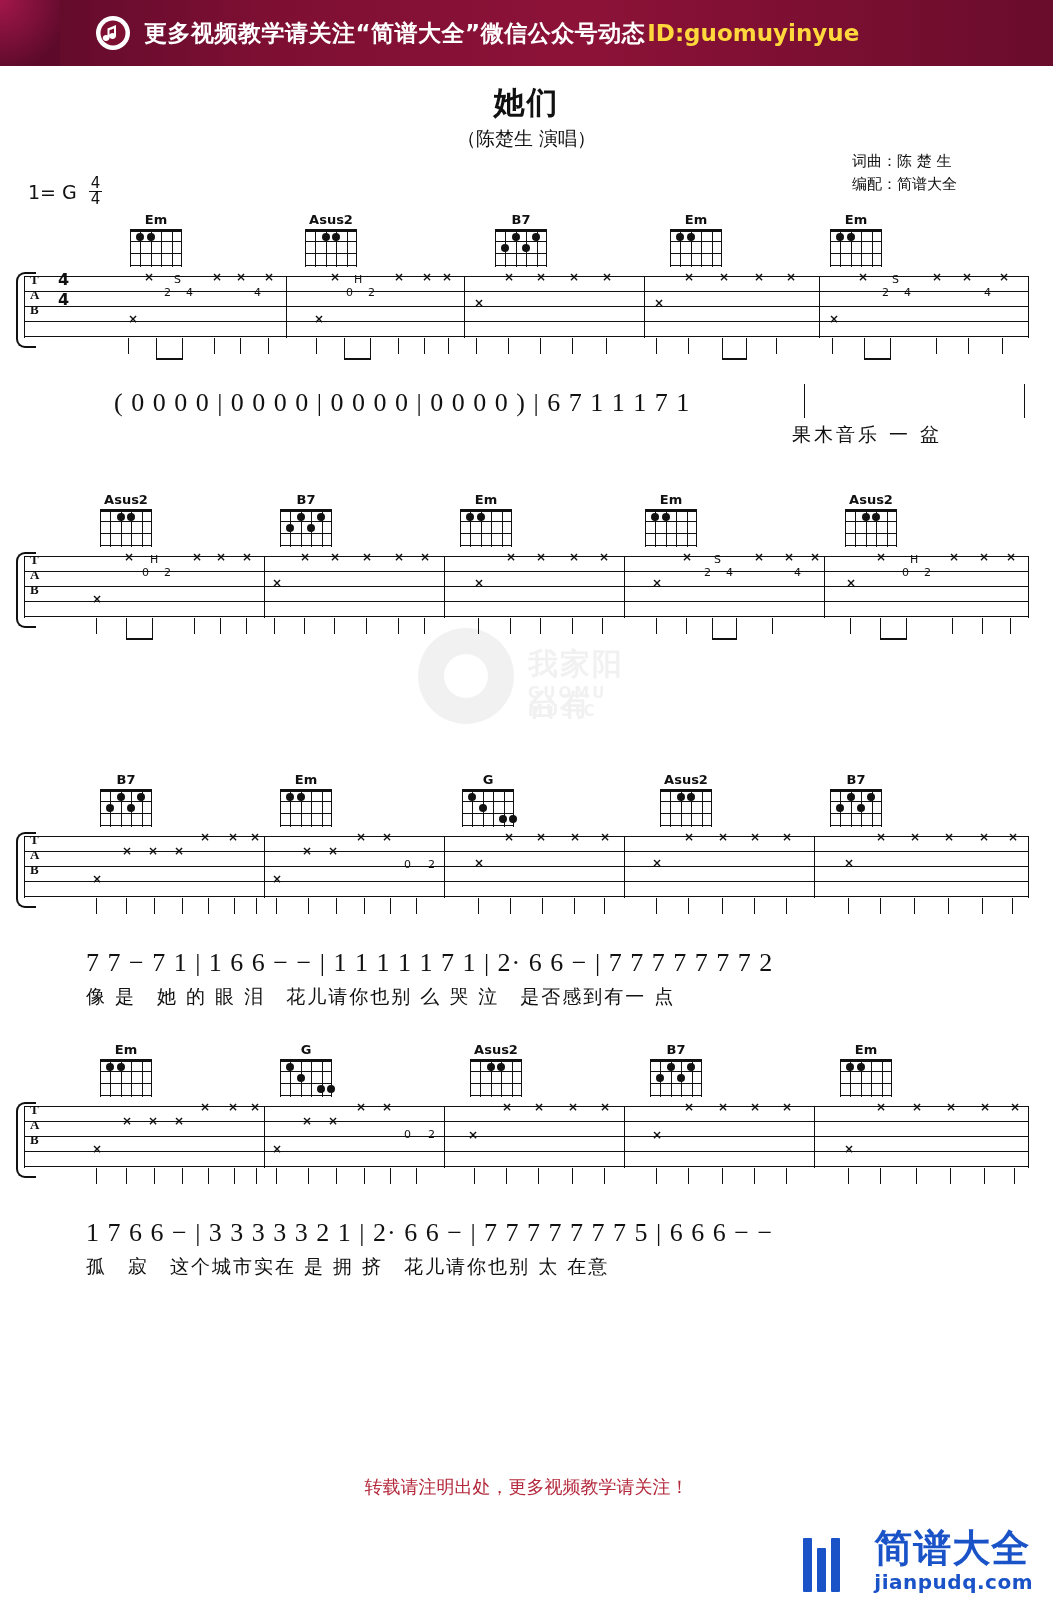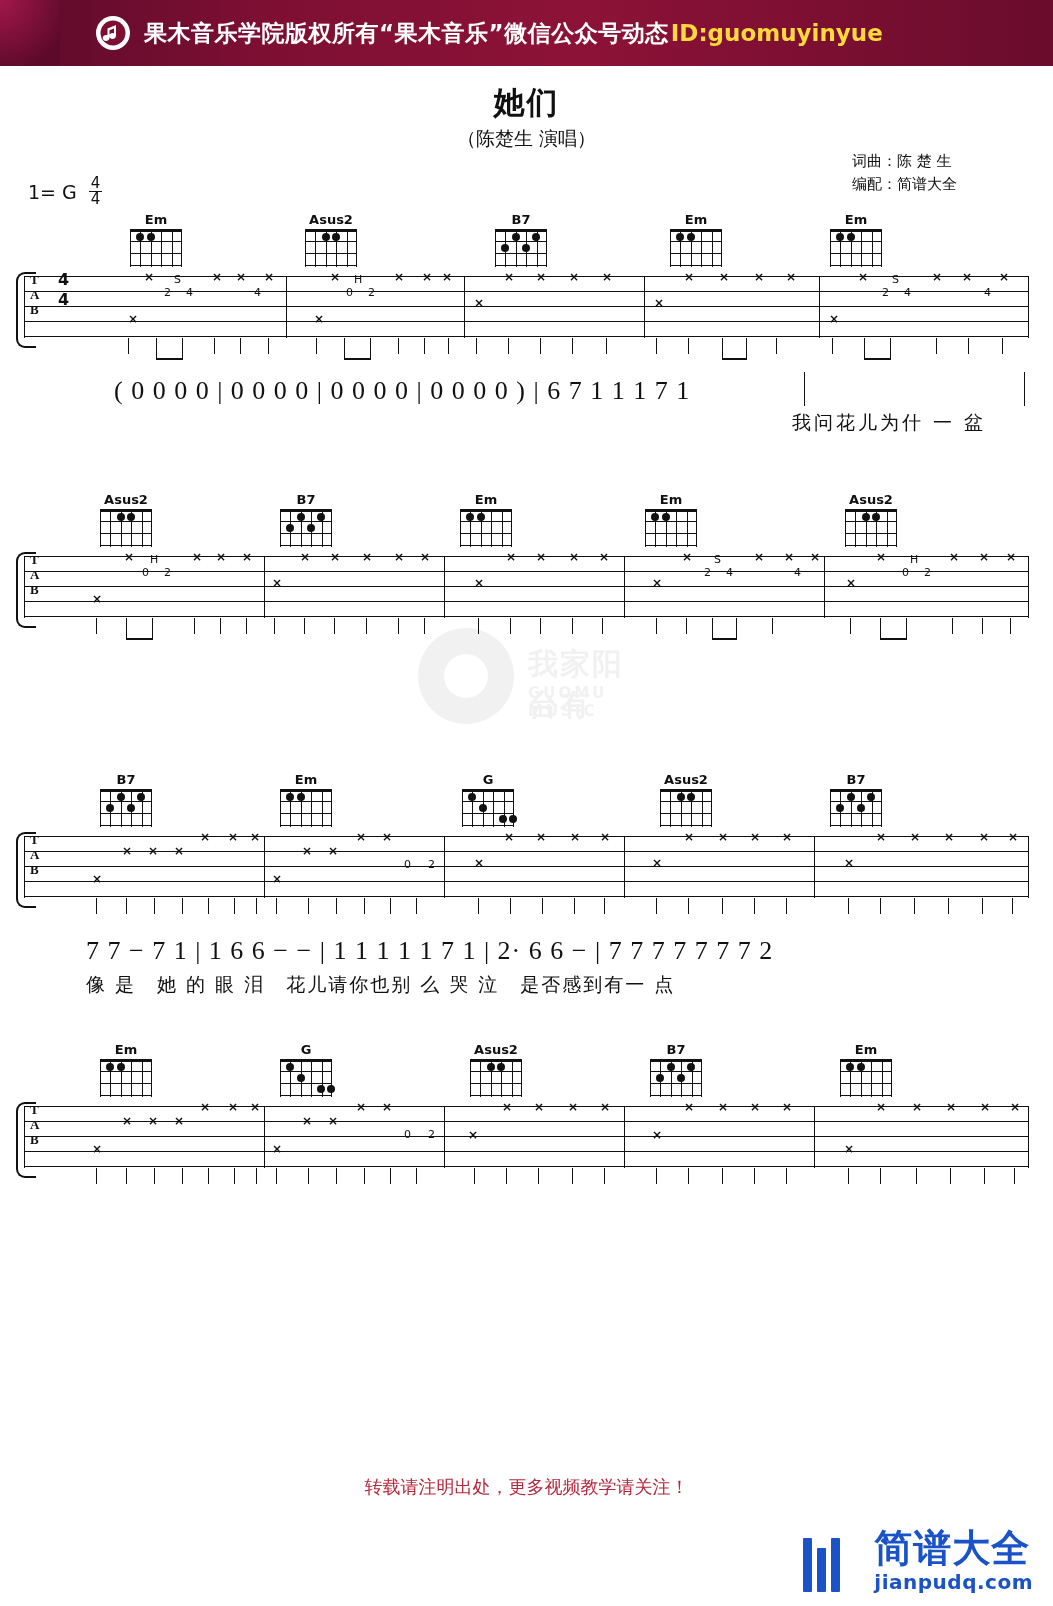--- a/index.html
+++ b/index.html
@@ -78,21 +78,21 @@
     border:2px solid #111;border-right:none;border-radius:9px 0 0 9px;
   }
   .tabletter{position:absolute;left:6px;font-size:13px;font-weight:bold;color:#111;font-family:"Liberation Serif",serif;}
 
   .mark{position:absolute;font-size:11px;color:#111;}
   .xmark{position:absolute;font-size:12px;color:#111;font-weight:bold;}
   .stem{position:absolute;width:1.4px;background:#111;}
   .beam{position:absolute;height:2px;background:#111;}
 
   
-  .jianpu{position:relative;margin-top:4px;height:74px;}
+  .jianpu{position:relative;margin-top:16px;height:74px;}
   .note{
     position:absolute;font-size:26px;color:#111;
     font-family:"Liberation Serif",serif;
   }
   .lyric{
     position:absolute;font-size:19px;color:#111;
     font-family:"DejaVu Sans","Liberation Sans",sans-serif;
   }
   .bar{position:absolute;width:1.4px;background:#111;}
 
@@ -136,21 +136,21 @@
 <body>
 
 <div class="banner">
   <div class="banner-corner"></div>
   <div class="banner-logo">
     <svg width="26" height="26" viewBox="0 0 26 26">
       <circle cx="13" cy="13" r="12.5" fill="#7d0f33"></circle>
       <path d="M16 5 L16 16 A3.4 3.0 0 1 1 14 13.2 L14 8.5 L9.5 10.3 L9.5 18 A3.4 3.0 0 1 1 7.5 15.2 L7.5 8.6 Z" fill="#ffffff"></path>
     </svg>
   </div>
-  <div class="banner-text">果木音乐学院版权所有“果木音乐”微信公众号动态</div>
+  <div class="banner-text">更多视频教学请关注“简谱大全”微信公众号动态</div>
   <div class="banner-id">ID:guomuyinyue</div>
 </div>
 
 <div class="title">她们</div>
 <div class="subtitle">（陈楚生  演唱）</div>
 <div class="credits">
   <div>词曲：陈 楚 生</div>
   <div>编配：简谱大全</div>
 </div>
 <div class="keysig">
@@ -354,21 +354,21 @@
     <div class="stem" style="left:840px;top:62px;height:22px"></div>
     <div class="stem" style="left:866px;top:62px;height:22px"></div>
     <div class="beam" style="left:840px;top:82px;width:27px"></div>
     <div class="stem" style="left:912px;top:62px;height:16px"></div>
     <div class="stem" style="left:944px;top:62px;height:16px"></div>
     <div class="stem" style="left:978px;top:62px;height:16px"></div>
   </div>
 
   <div class="jianpu">
     <div class="note" style="left:90px;top:0;letter-spacing:1px;">( 0 0 0 0 | 0 0 0 0 | 0 0 0 0 | 0 0 0 0 ) | 6 7 1 1 1 7  1</div>
-    <div class="lyric" style="left:768px;top:34px;letter-spacing:3px;">我问花儿为什 一 盆</div>
+    <div class="lyric" style="left:768px;top:34px;letter-spacing:3px;">果木音乐 一 盆</div>
     <div class="bar" style="left:780px;top:-4px;height:34px;"></div>
     <div class="bar" style="left:1000px;top:-4px;height:34px;"></div>
   </div>
 </div>
 
 <div class="system sys2">
   <div class="chordrow">
     <div class="chord" style="left:70px;">
       <div class="cname">Asus2</div>
       <div class="chordbox">
@@ -907,20 +907,24 @@
     <div class="stem" style="left:730px;top:62px;height:16px"></div>
     <div class="stem" style="left:762px;top:62px;height:16px"></div>
     <div class="stem" style="left:824px;top:62px;height:16px"></div>
     <div class="stem" style="left:856px;top:62px;height:16px"></div>
     <div class="stem" style="left:892px;top:62px;height:16px"></div>
     <div class="stem" style="left:926px;top:62px;height:16px"></div>
     <div class="stem" style="left:960px;top:62px;height:16px"></div>
     <div class="stem" style="left:990px;top:62px;height:16px"></div>
   </div>
 
+  <div class="jianpu">
+    <div class="note" style="left:62px;top:0;letter-spacing:1px;">1 7 6 6 − | 3 3 3 3 3 2  1 | 2· 6 6 − | 7 7 7 7 7 7 7  5 | 6 6 6 − −</div>
+    <div class="lyric" style="left:62px;top:36px;letter-spacing:2px;">孤　寂　这个城市实在 是 拥 挤　花儿请你也别 太 在意</div>
+  </div>
 </div>
 
 <div class="footnote">转载请注明出处，更多视频教学请关注！</div>
 
 <div class="brand">
   <div class="brand-bars">
     <i style="height:54px"></i>
       <i style="height:44px"></i>
       <i style="height:54px"></i>
   </div>

